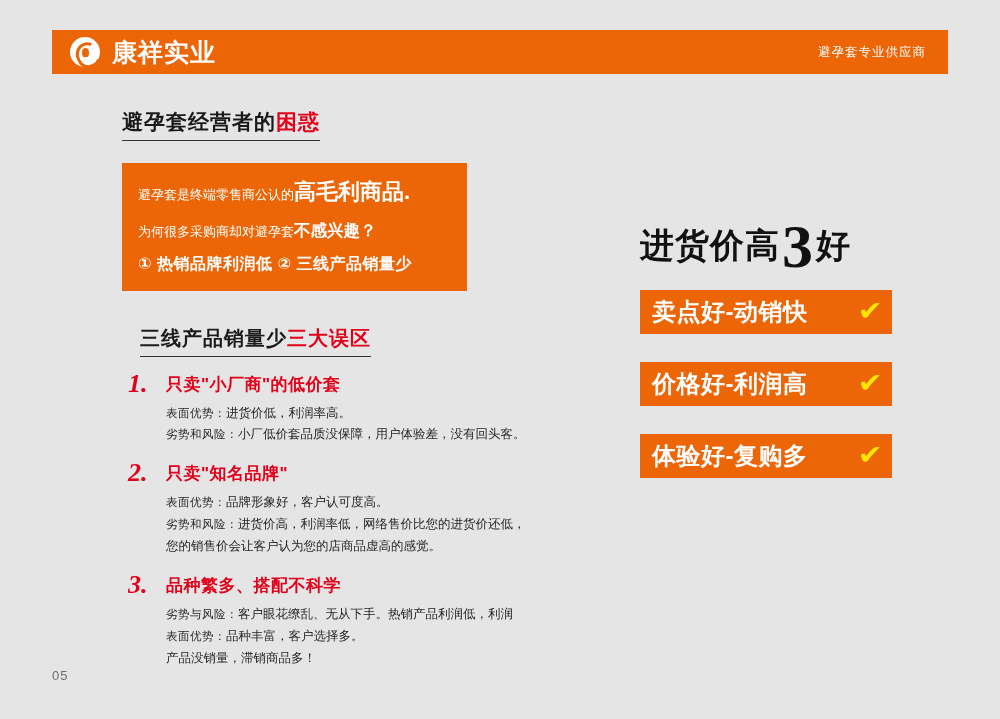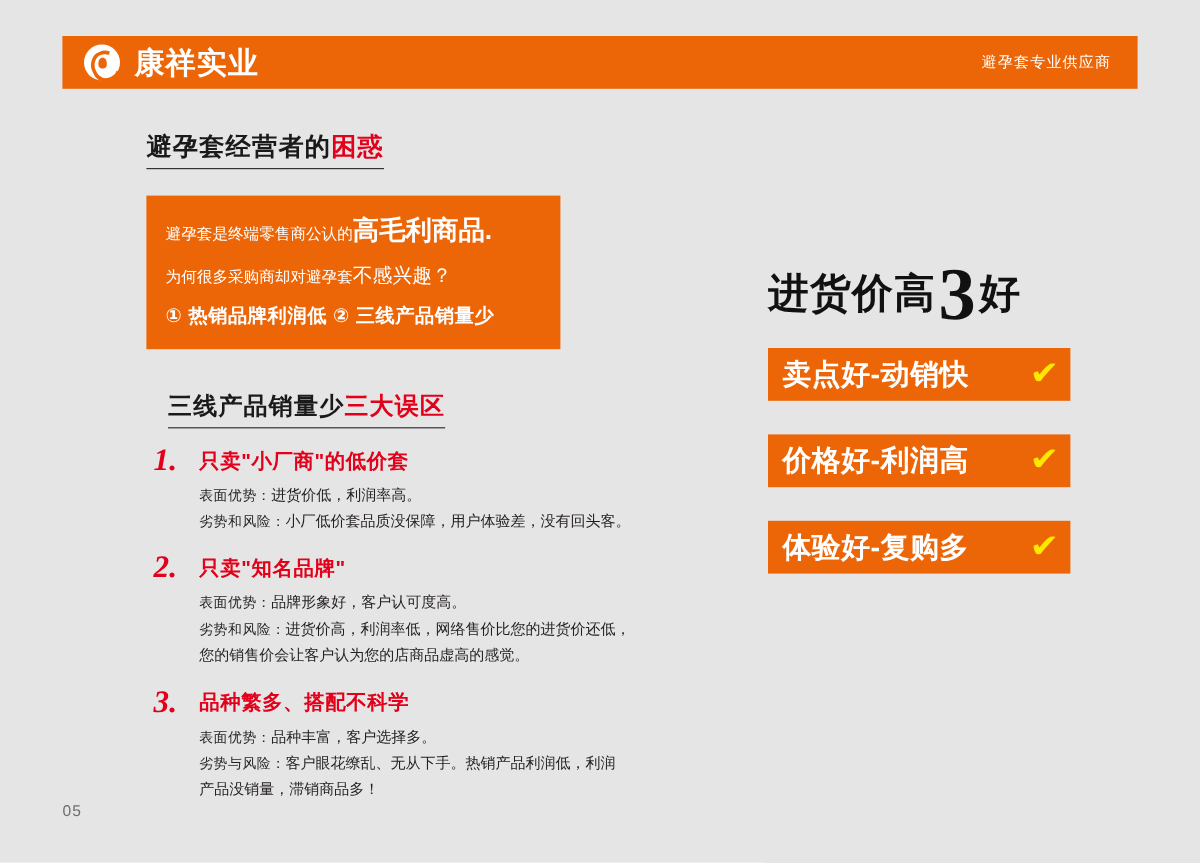--- a/index.html
+++ b/index.html
@@ -109,21 +109,21 @@
   }
   .orange-box p:last-child {
     margin-bottom: 0;
   }
   .orange-box .big {
     font-size: 22px;
     font-weight: bold;
   }
   .orange-box .big2 {
     font-size: 16.5px;
-    font-weight: normal;
+    font-weight: bold;
   }
   .orange-box .listline {
     font-size: 16px;
     font-weight: bold;
     letter-spacing: 0.5px;
   }
 
   .subsection-title {
     margin-top: 34px;
     margin-left: 18px;
@@ -295,24 +295,24 @@
         </span>
         <span class="cont">您的销售价会让客户认为您的店商品虚高的感觉。</span>
       </div>
     </div>
 
     <div class="mistake">
       <div class="mistake-num">3.</div>
       <div class="mistake-head">品种繁多、搭配不科学</div>
       <div class="mistake-body">
         <span class="row">
+          <span class="lbl">劣势与风险：</span><span>客户眼花缭乱、无从下手。热销产品利润低，利润</span>
+        </span>
+        <span class="row">
           <span class="lbl">表面优势：</span><span>品种丰富，客户选择多。</span>
-        </span>
-        <span class="row">
-          <span class="lbl">劣势与风险：</span><span>客户眼花缭乱、无从下手。热销产品利润低，利润</span>
         </span>
         <span class="cont">产品没销量，滞销商品多！</span>
       </div>
     </div>
 
   </div>
 
   <div class="right-col">
     <div class="right-title">
       <span>进货价高</span><span class="three">3</span><span>好</span>

